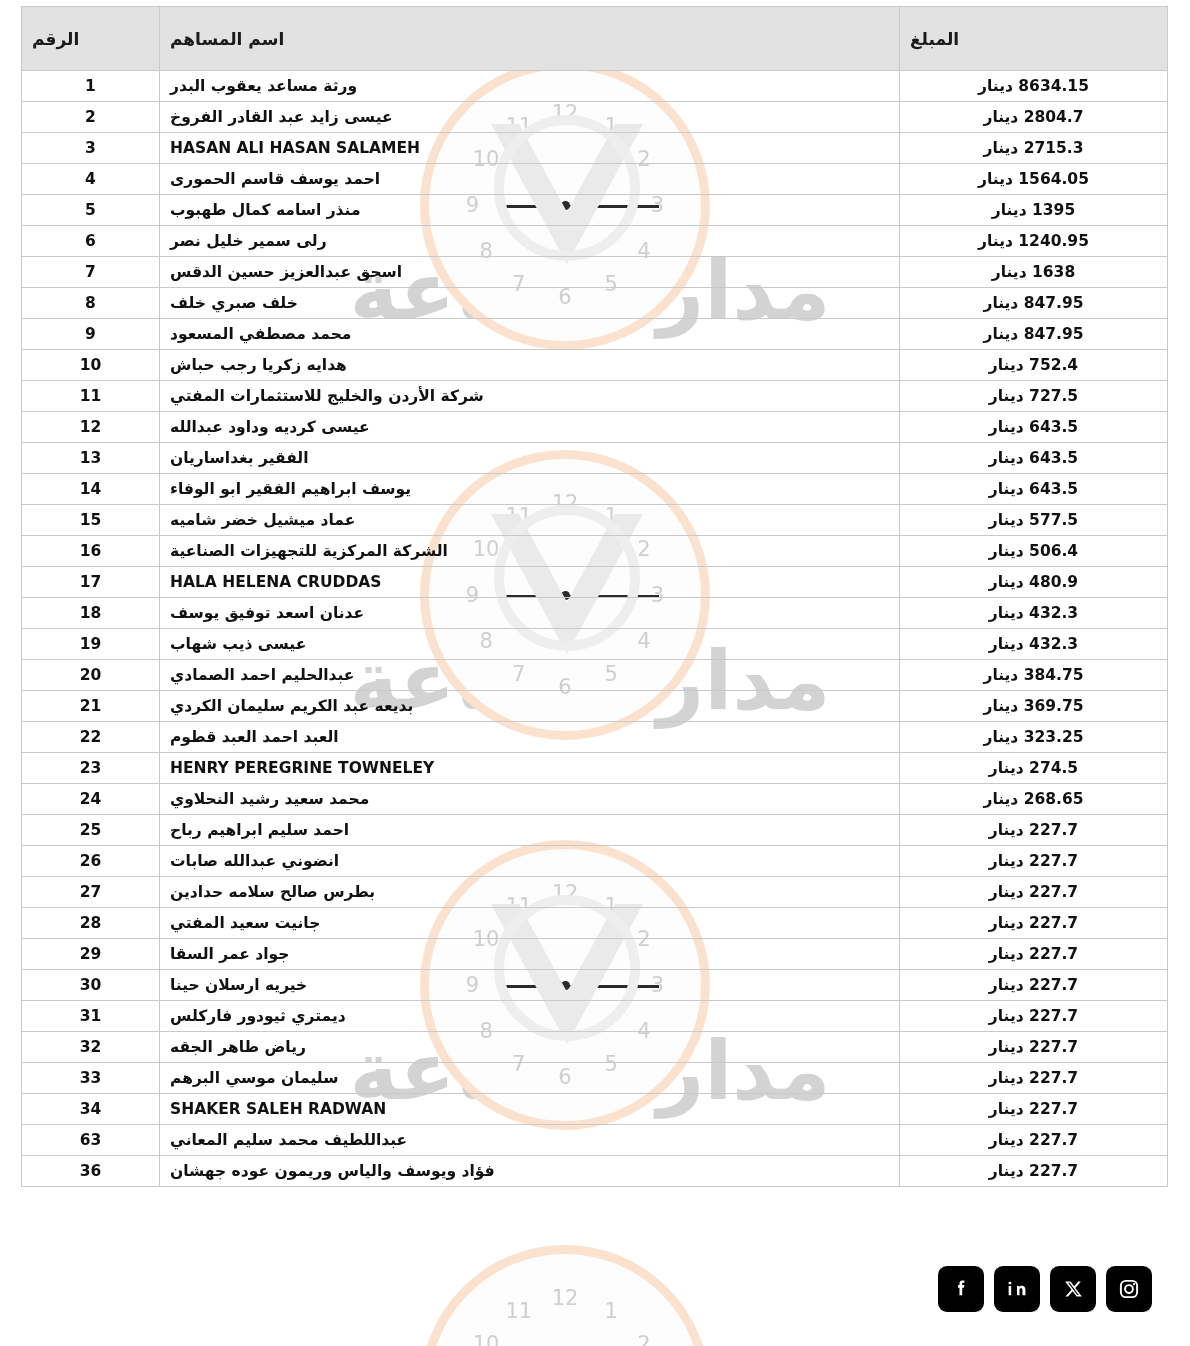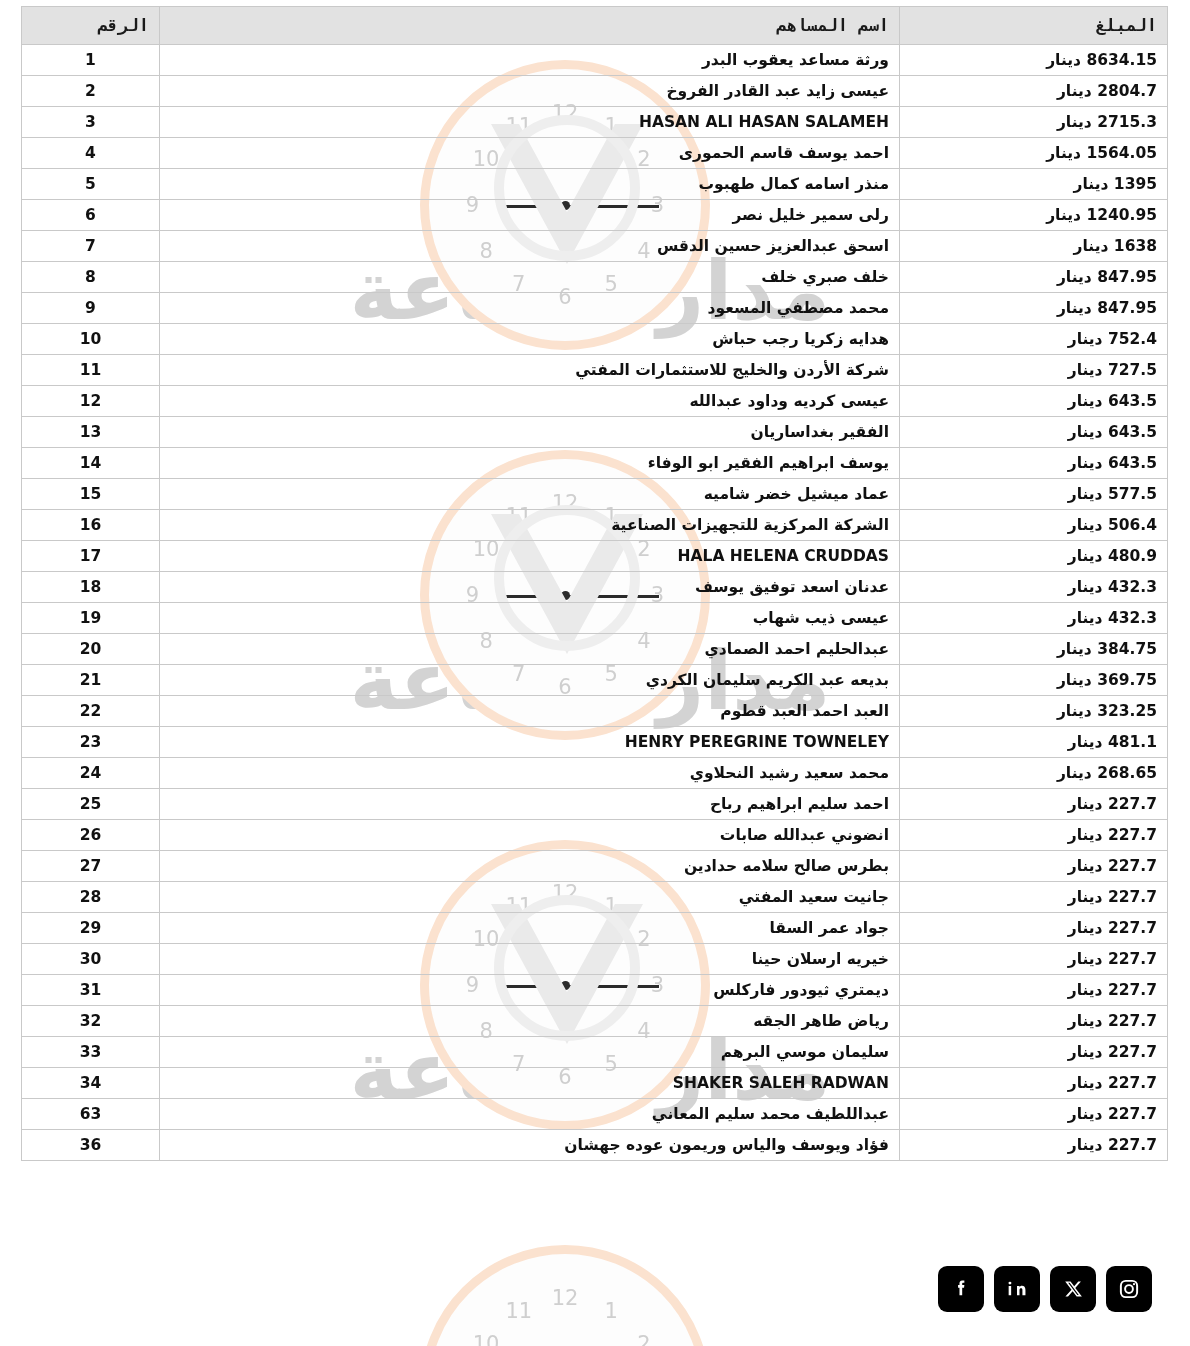--- a/index.html
+++ b/index.html
@@ -115,36 +115,36 @@
     font-size: 15.5px;
     padding: 0 10px;
     box-sizing: border-box;
     white-space: nowrap;
     overflow: hidden;
   }
   table.shareholders thead th {
     background: #e2e2e2;
     font-weight: bold;
     font-size: 17px;
-    text-align: right;
-    height: 38px;
+    text-align: left;
+    height: 64px;
     color: #1a1a1a;
-    font-family: Liberation Mono, monospace;
   }
   col.c-amount { width: 268px; }
   col.c-name   { width: 740px; }
   col.c-num    { width: 138px; }
 
   td.amount {
+    text-align: center;
     font-weight: bold;
     color: #111;
     background: transparent;
   }
   td.name {
-    text-align: right;
+    text-align: left;
     font-weight: bold;
     color: #111;
     padding-left: 14px;
     background: transparent;
   }
   td.num {
     text-align: center;
     font-weight: bold;
     color: #111;
     background: transparent;
@@ -396,21 +396,21 @@
           <td class="amount">369.75 دينار</td>
           <td class="name">بديعه عبد الكريم سليمان الكردي</td>
           <td class="num">21</td>
         </tr>
         <tr>
           <td class="amount">323.25 دينار</td>
           <td class="name">العبد احمد العبد قطوم</td>
           <td class="num">22</td>
         </tr>
         <tr>
-          <td class="amount">481.1 دينار</td>
+          <td class="amount">274.5 دينار</td>
           <td class="name">HENRY PEREGRINE TOWNELEY</td>
           <td class="num">23</td>
         </tr>
         <tr>
           <td class="amount">268.65 دينار</td>
           <td class="name">محمد سعيد رشيد النحلاوي</td>
           <td class="num">24</td>
         </tr>
         <tr>
           <td class="amount">227.7 دينار</td>

